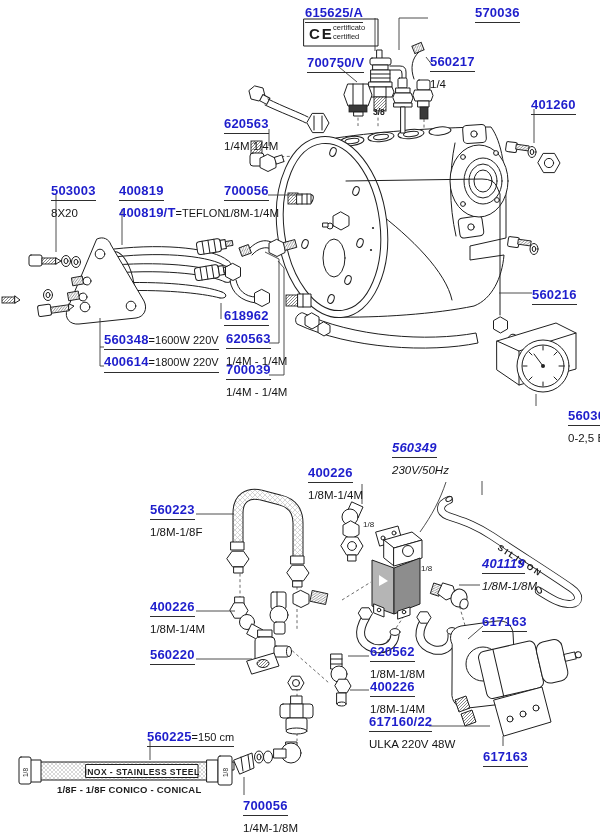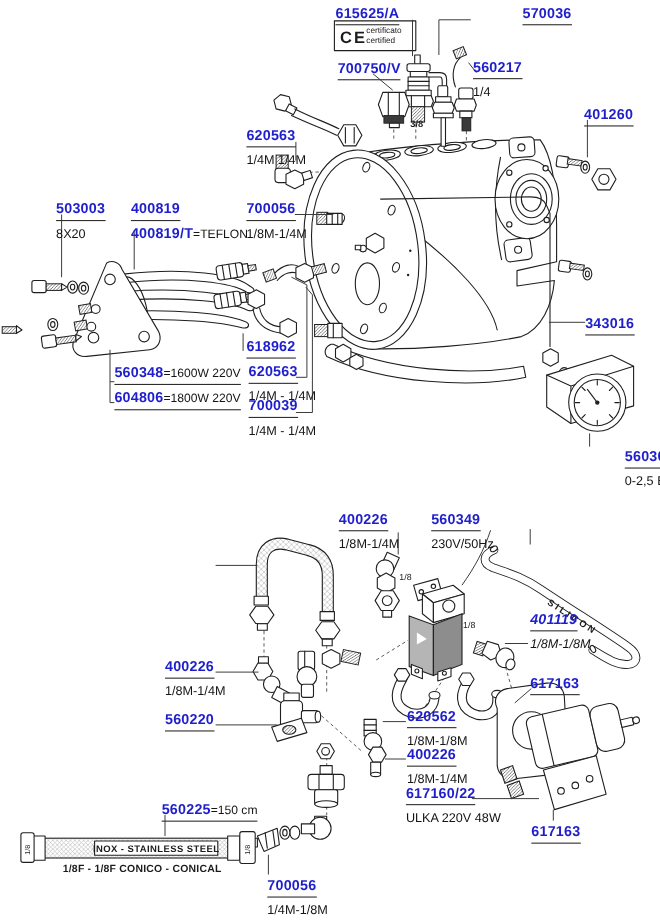--- a/index.html
+++ b/index.html
@@ -503,21 +503,21 @@
           <span class="num">400819/T</span>
           <span class="tail">=TEFLON</span>
         </div>
       </div>
       <div class="label" style="left: 104px; top: 330px;">
         <div class="lrow u">
           <span class="num">560348</span>
           <span class="tail">=1600W 220V</span>
         </div>
         <div class="lrow u">
-          <span class="num">604806</span>
+          <span class="num">400614</span>
           <span class="tail">=1800W 220V</span>
         </div>
       </div>
       <div class="label" style="left: 224px; top: 306px;">
         <div class="lrow u">
           <span class="num">618962</span>
         </div>
       </div>
       <div class="label" style="left: 226px; top: 329px;">
         <div class="lrow u">
@@ -535,45 +535,53 @@
           <span class="sub">1/4M - 1/4M</span>
         </div>
       </div>
       <div class="label" style="left: 531px; top: 95px;">
         <div class="lrow u">
           <span class="num">401260</span>
         </div>
       </div>
       <div class="label" style="left: 532px; top: 285px;">
         <div class="lrow u">
-          <span class="num">343016</span>
+          <span class="num">560216</span>
         </div>
       </div>
       <div class="label" style="left: 532px; top: 406px; margin-left: 36px;">
         <div class="lrow u">
           <span class="num">560304</span>
         </div>
         <div class="lrow">
           <span class="sub">0-2,5 BAR</span>
         </div>
       </div>
       <div class="label" style="left: 308px; top: 463px;">
         <div class="lrow u">
           <span class="num">400226</span>
         </div>
         <div class="lrow">
           <span class="sub">1/8M-1/4M</span>
         </div>
       </div>
-      <div class="label" style="left: 392px; top: 463px;">
+      <div class="label" style="left: 392px; top: 438px; font-style: italic;">
         <div class="lrow u">
           <span class="num">560349</span>
         </div>
         <div class="lrow">
           <span class="sub">230V/50Hz</span>
+        </div>
+      </div>
+      <div class="label" style="left: 150px; top: 500px;">
+        <div class="lrow u">
+          <span class="num">560223</span>
+        </div>
+        <div class="lrow">
+          <span class="sub">1/8M-1/8F</span>
         </div>
       </div>
       <div class="label" style="left: 150px; top: 597px;">
         <div class="lrow u">
           <span class="num">400226</span>
         </div>
         <div class="lrow">
           <span class="sub">1/8M-1/4M</span>
         </div>
       </div>

